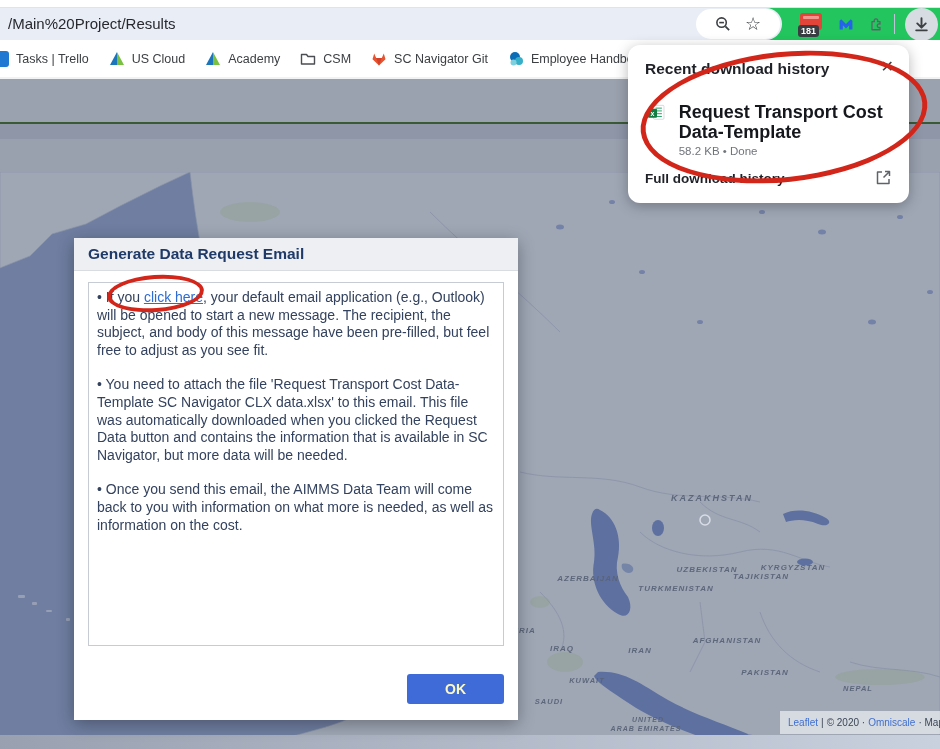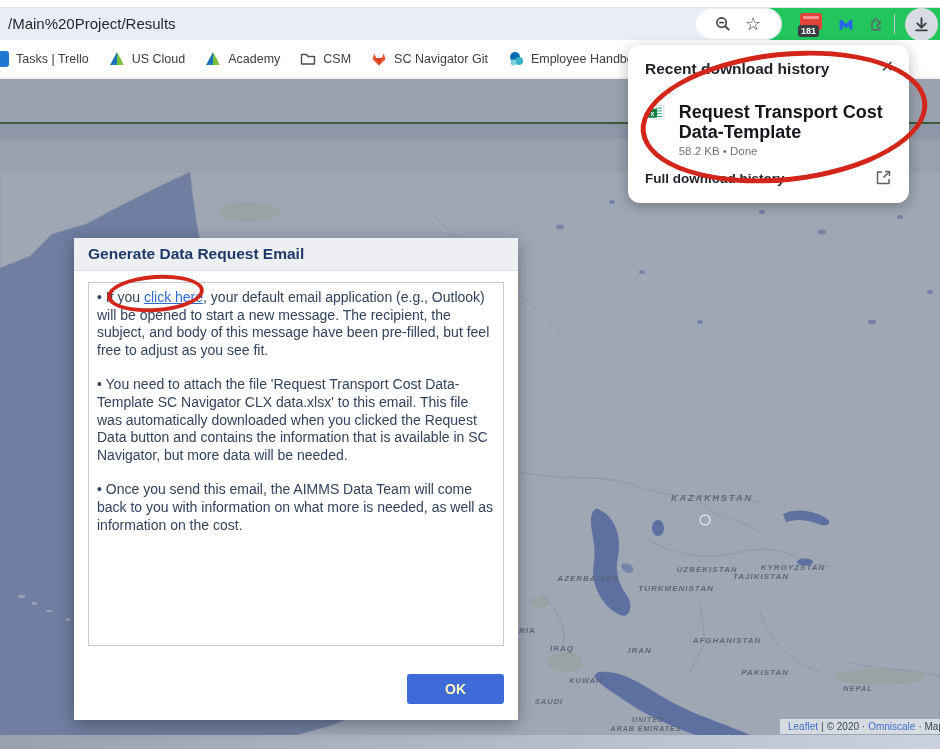--- a/index.html
+++ b/index.html
@@ -35,21 +35,21 @@
   .app-band2 { position:absolute; left:0; top:79px; width:940px; height:43px; background:#9ba2af; }
   .app-greenline { position:absolute; left:0; top:122px; width:940px; height:2px; background:#3a5a36; }
   .app-band3 { position:absolute; left:0; top:124px; width:940px; height:15px; background:#8e96a8; }
   .app-band4 { position:absolute; left:0; top:139px; width:940px; height:33px; background:#99a0ae; }
 
   
   .map { position:absolute; left:0; top:172px; width:940px; height:577px; background:#6f7ea1; overflow:hidden; }
   .map svg { position:absolute; left:0; top:0; }
   .map-label { position:absolute; transform:translate(-50%,-50%); font-size:8px; font-style:italic; font-weight:600;
     letter-spacing:1px; color:#596478; white-space:nowrap; opacity:.95; }
-  .attribution { position:absolute; right:0; bottom:15px; height:15px; background:rgba(248,250,252,.62);
+  .attribution { position:absolute; right:0; bottom:15px; height:23px; background:rgba(248,250,252,.62);
     display:flex; align-items:center; gap:3px; font-size:10px; color:#3b4656; padding:0 2px 0 5px; white-space:nowrap; overflow:hidden; max-width:160px; }
   .attribution a { color:#3f6fd0; text-decoration:none; }
   .flag { width:11px; height:8px; display:inline-block; }
   .flag .f-top { width:11px; height:4px; background:#4f69ac; }
   .flag .f-bot { width:11px; height:4px; background:#d6c45e; }
   .bottom-strip { position:absolute; left:0; top:735px; width:940px; height:14px;
     background:linear-gradient(to right,#99a1b0,#c9d1df); }
 
   
   .dl-popup { position:absolute; left:628px; top:45px; width:281px; height:158px; background:#ffffff;

